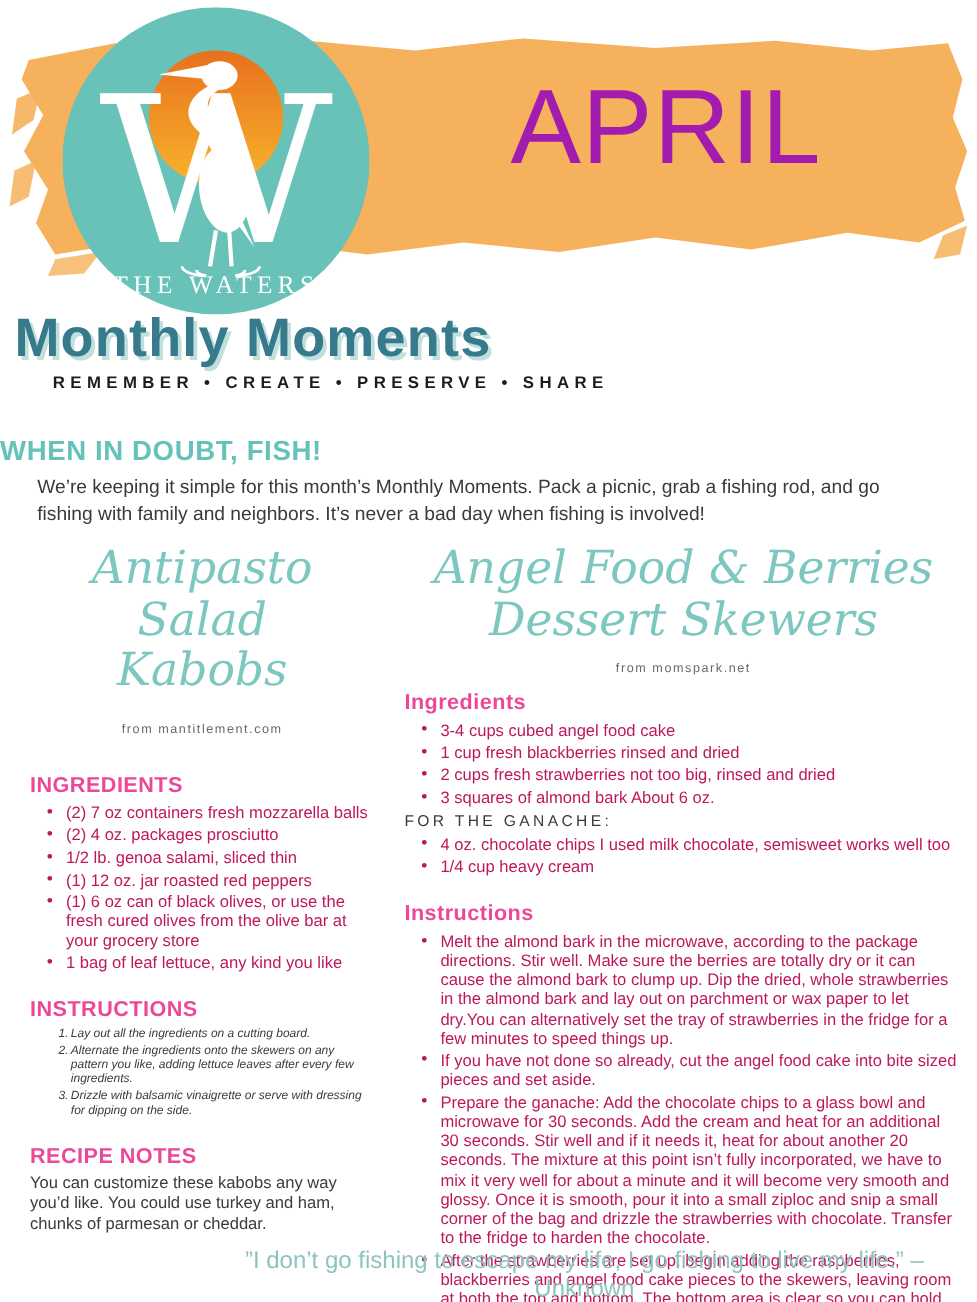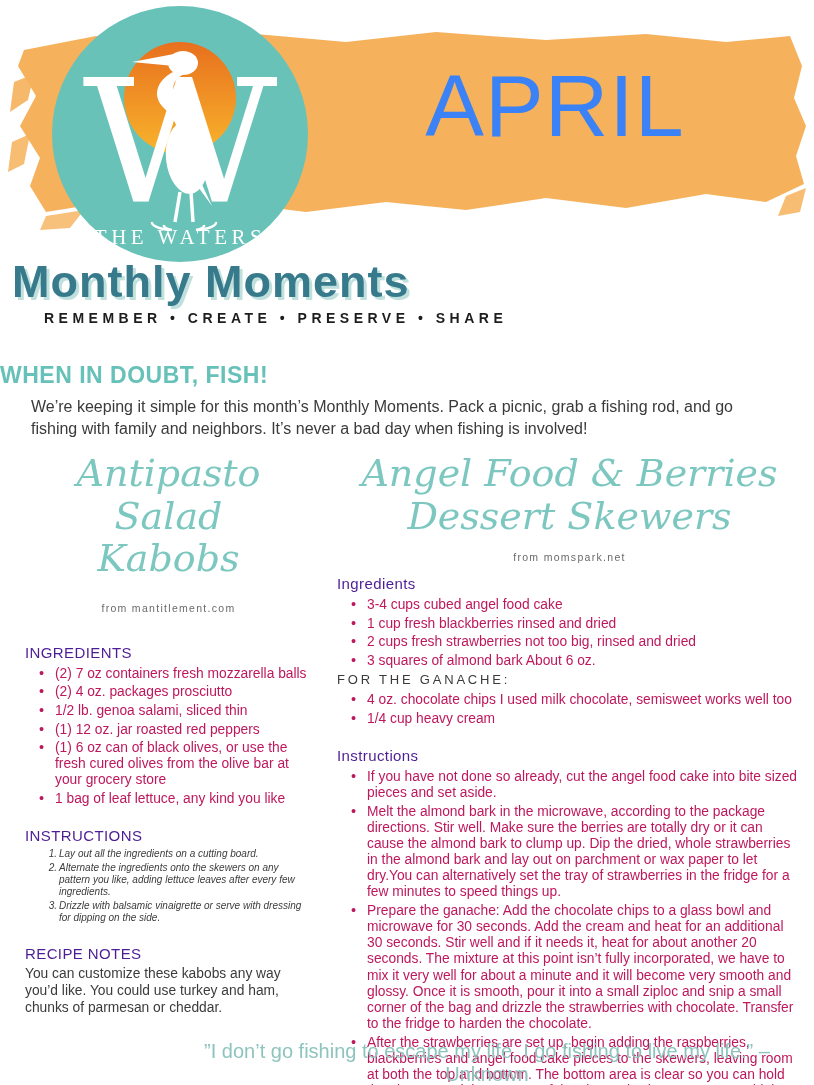--- a/index.html
+++ b/index.html
@@ -9,21 +9,21 @@
     -webkit-font-smoothing:antialiased;
   }
   .page{position:absolute;inset:0;}
 
   
   .header{position:absolute;top:0;left:0;width:814px;height:345px;}
   .brush{position:absolute;left:6px;top:30px;width:802px;height:218px;}
   .logo{position:absolute;left:52px;top:6px;width:256px;height:256px;}
   .month{
     position:absolute;left:405px;top:58px;width:300px;text-align:center;
-    font-size:88px;font-weight:400;letter-spacing:1px;color:#3b82f6;line-height:1.1;
+    font-size:88px;font-weight:400;letter-spacing:1px;color:#a21caf;line-height:1.1;
   }
   .masthead-title{
     position:absolute;left:12px;top:256px;
     font-size:45px;font-weight:800;letter-spacing:1px;color:#377a8c;
     text-shadow:3px 3px 0 #bfe0dd;white-space:nowrap;
   }
   .masthead-tagline{
     position:absolute;left:16px;top:310px;
     font-size:14px;font-weight:700;letter-spacing:4.5px;color:#1d1d1d;white-space:nowrap;padding-left:28px;
   }
@@ -41,21 +41,21 @@
   .script-title{
     font-family:"DejaVu Serif","Liberation Serif",serif;font-style:italic;font-weight:400;
     color:#7cc7bf;font-size:38px;line-height:1.12;text-align:center;
   }
   .source{
     text-align:center;font-size:10.5px;letter-spacing:1.3px;color:#6a6a6a;
   }
   .col-left .source{margin-top:22px;}
   .col-right .source{margin-top:14px;}
 
-  .sec-label{font-size:15px;letter-spacing:.4px;color:#4c1d95;}
+  .sec-label{font-size:18px;letter-spacing:.4px;color:#ec4899;font-weight:bold;}
   .col-left .lbl-ingredients{margin-top:30px;}
   .col-left .lbl-instructions{margin-top:20px;}
   .col-left .lbl-notes{margin-top:22px;}
   .col-right .lbl-ingredients{margin-top:12px;}
   .col-right .lbl-instructions{margin-top:20px;}
   .ganache-label{font-size:13px;letter-spacing:2.8px;color:#3a3a3a;margin:3px 0 2px;}
 
   ul.blist{list-style:none;margin:5px 0 0;padding:0 0 0 14px;}
   ul.blist li{
     position:relative;padding-left:16px;margin:2.5px 0;
@@ -181,22 +181,22 @@
       </ul>
 
       <div class="ganache-label">FOR THE GANACHE:</div>
       <ul class="blist">
         <li>4 oz. chocolate chips I used milk chocolate, semisweet works well too</li>
         <li>1/4 cup heavy cream</li>
       </ul>
 
       <div class="sec-label lbl-instructions">Instructions</div>
       <ul class="blist">
+        <li>Melt the almond bark in the microwave, according to the package directions. Stir well. Make sure the berries are totally dry or it can cause the almond bark to clump up. Dip the dried, whole strawberries in the almond bark and lay out on parchment or wax paper to let dry.You can alternatively set the tray of strawberries in the fridge for a few minutes to speed things up.</li>
         <li>If you have not done so already, cut the angel food cake into bite sized pieces and set aside.</li>
-        <li>Melt the almond bark in the microwave, according to the package directions. Stir well. Make sure the berries are totally dry or it can cause the almond bark to clump up. Dip the dried, whole strawberries in the almond bark and lay out on parchment or wax paper to let dry.You can alternatively set the tray of strawberries in the fridge for a few minutes to speed things up.</li>
         <li>Prepare the ganache: Add the chocolate chips to a glass bowl and microwave for 30 seconds. Add the cream and heat for an additional 30 seconds. Stir well and if it needs it, heat for about another 20 seconds. The mixture at this point isn’t fully incorporated, we have to mix it very well for about a minute and it will become very smooth and glossy. Once it is smooth, pour it into a small ziploc and snip a small corner of the bag and drizzle the strawberries with chocolate. Transfer to the fridge to harden the chocolate.</li>
         <li>After the strawberries are set up, begin adding the raspberries, blackberries and angel food cake pieces to the skewers, leaving room at both the top and bottom. The bottom area is clear so you can hold the skewer, and the top part of the skewer is clear so we can add the chocolate dipped strawberries. Add one whole strawberry to the top of each skewer. Serve immediately.</li>
       </ul>
     </div>
   </div>
 
   <div class="footer-quote">”I don’t go fishing to escape my life, I go fishing to live my life.” – Unknown</div>
 
 </div>
 

